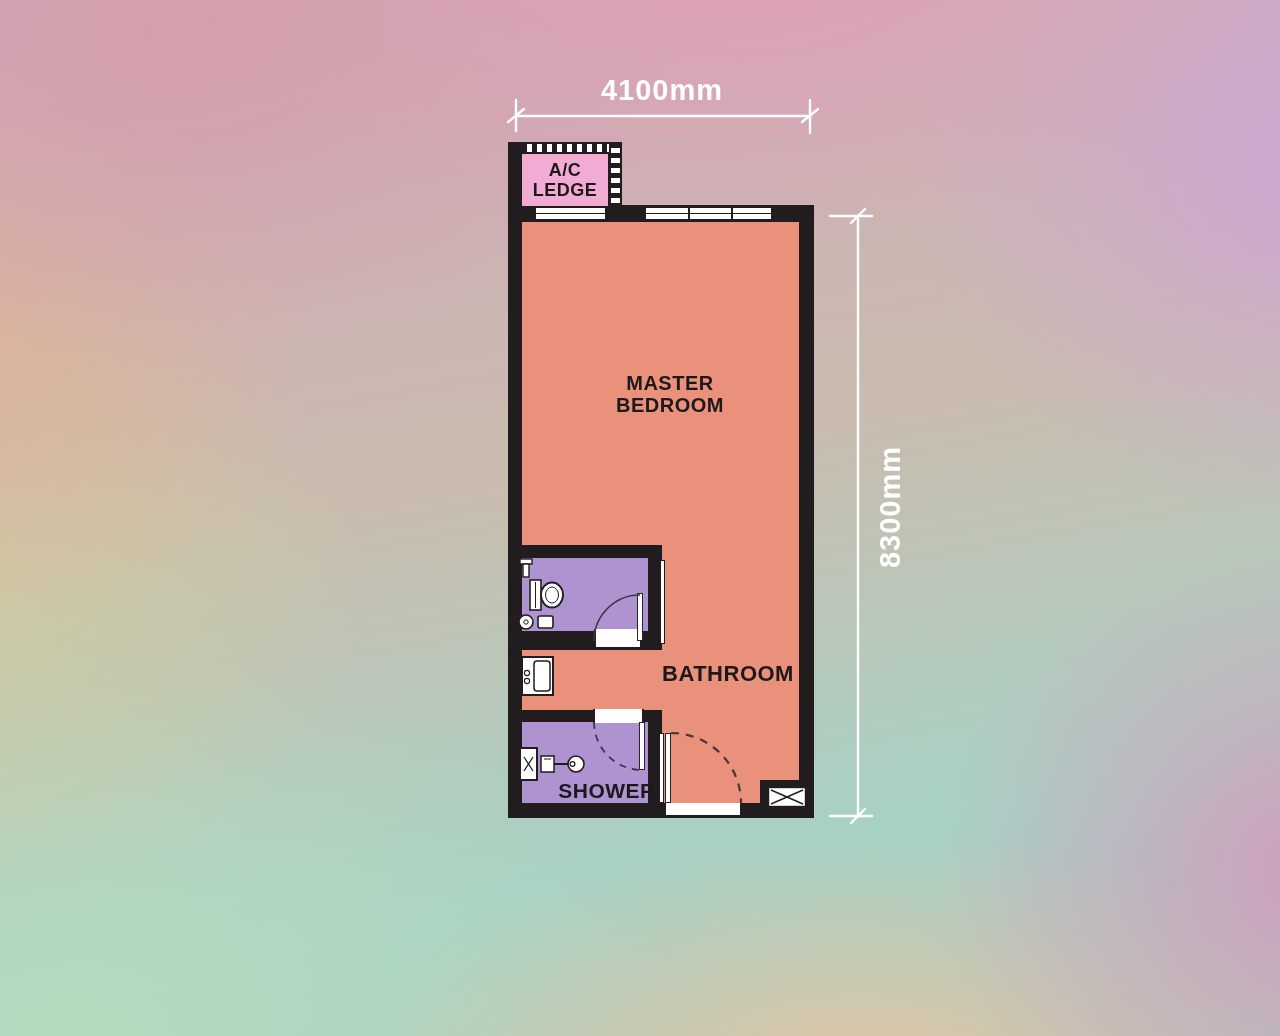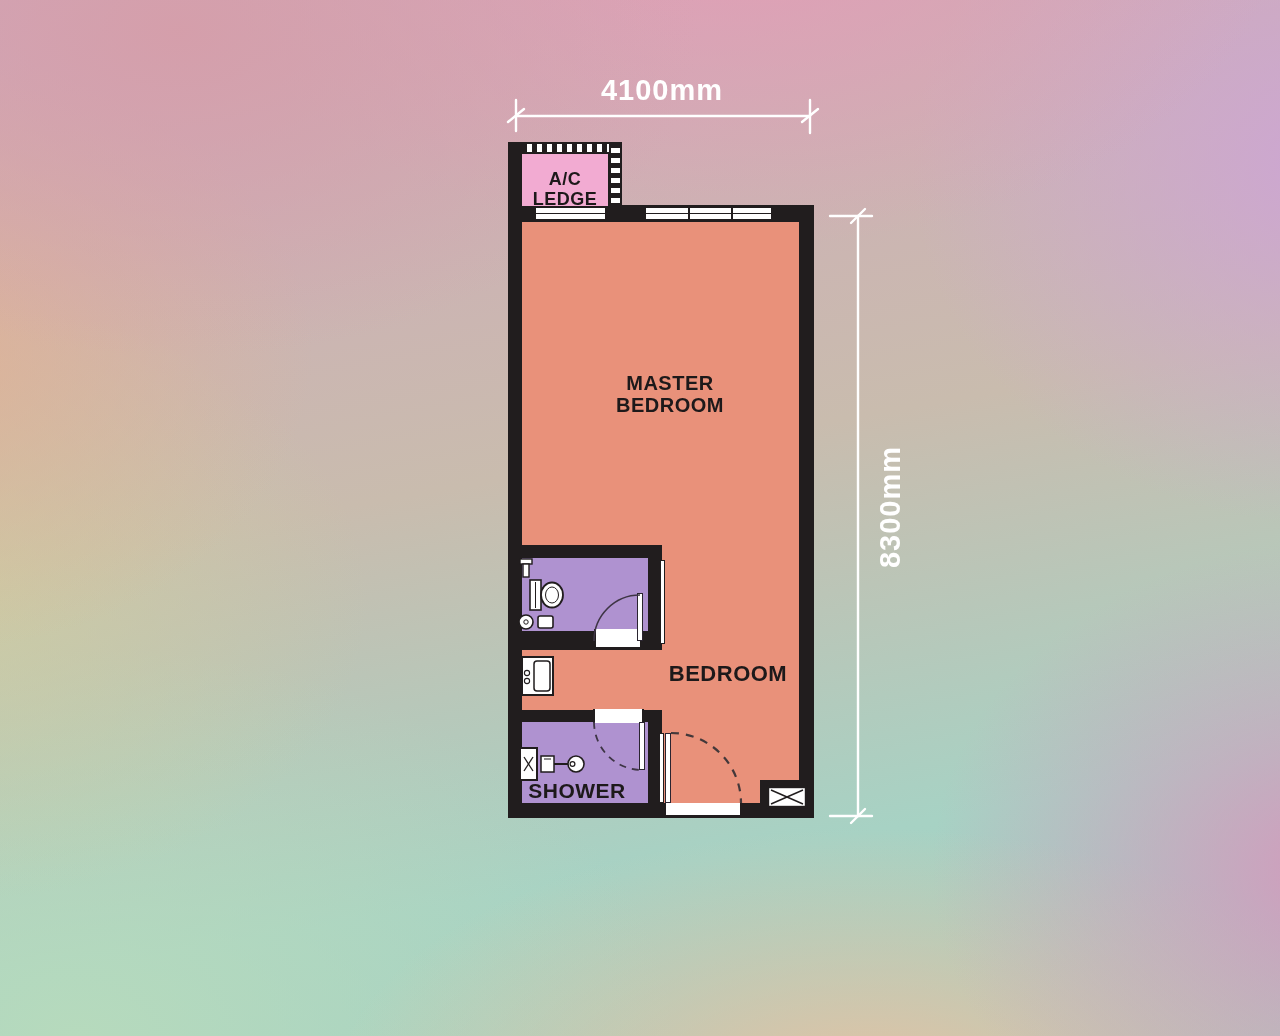--- a/index.html
+++ b/index.html
@@ -142,23 +142,23 @@
         <line x1="788" y1="816" x2="830" y2="816"></line>
         <line x1="809" y1="223" x2="823" y2="209"></line>
         <line x1="809" y1="823" x2="823" y2="809"></line>
       </g>
     </svg>
 
     <div class="dim-label" style="left:520px;top:72px;width:200px;height:36px;font-size:29px;">4100mm</div>
 
     <div class="dim-label" style="left:748px;top:489px;width:200px;height:36px;font-size:29px;transform:rotate(-90deg);">8300mm</div>
 
-    <div class="room-label" style="left:480px;top:162px;width:86px;height:54px;font-size:18px;">A/C LEDGE</div>
+    <div class="room-label" style="left:480px;top:153px;width:86px;height:54px;font-size:18px;">A/C LEDGE</div>
 
     <div class="room-label" style="left:543px;top:366px;width:170px;height:56px;font-size:20px;">MASTER BEDROOM</div>
 
 
-    <div class="room-label" style="left:586px;top:660px;width:200px;height:28px;font-size:22px;">BEDROOM</div>
+    <div class="room-label" style="left:586px;top:660px;width:200px;height:28px;font-size:22px;">BATHROOM</div>
 
-    <div class="room-label" style="left:455px;top:778px;width:160px;height:26px;font-size:21px;">SHOWER</div>
+    <div class="room-label" style="left:485px;top:778px;width:160px;height:26px;font-size:21px;">SHOWER</div>
 
   </div>
 </div>
 
 </body></html>

